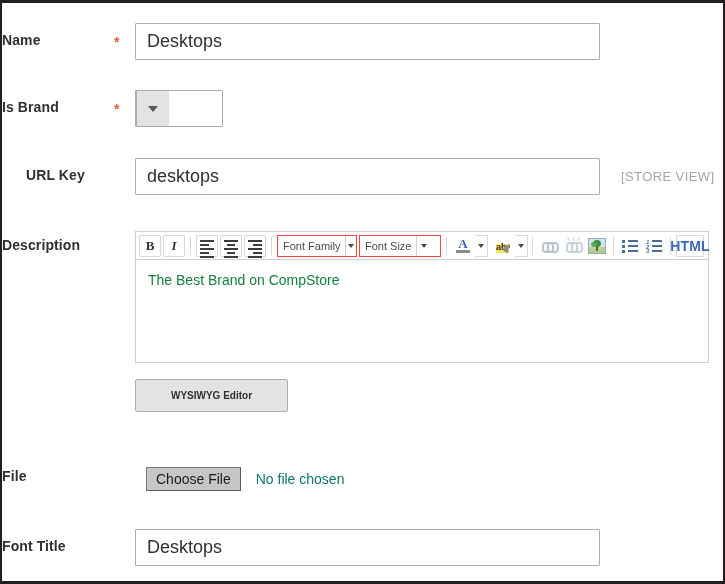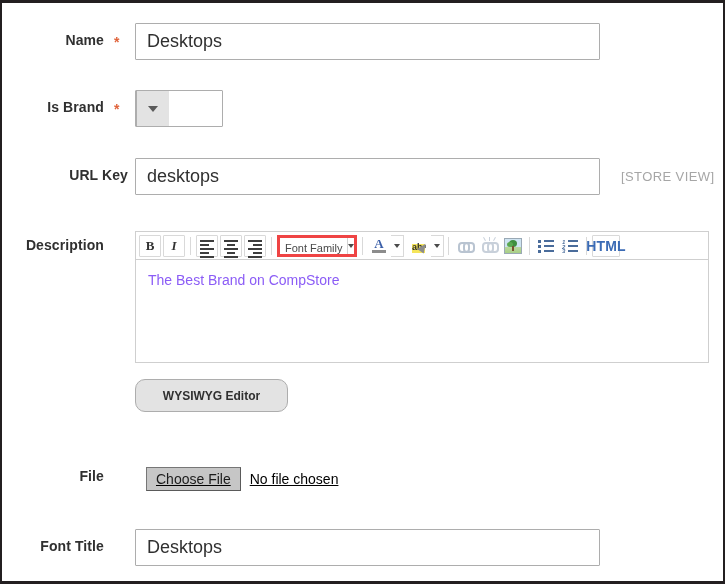--- a/index.html
+++ b/index.html
@@ -31,21 +31,21 @@
   
   .row {
     position: absolute;
     left: 0;
     width: 725px;
   }
   .label {
     position: absolute;
     left: 0;
     width: 102px;
-    text-align: right;
+    text-align: left;
     font-size: 14px;
     color: #303030;
     font-weight: 600;
     letter-spacing: .1px;
   }
   .req {
     position: absolute;
     left: 112px;
     font-size: 14px;
     color: #e0643c;
@@ -172,21 +172,21 @@
   .align-left i:nth-child(2) { width: 64%; }
   .align-left i:nth-child(4) { width: 64%; }
   .align-center i:nth-child(2) { width: 64%; margin-left: 18%; }
   .align-center i:nth-child(4) { width: 64%; margin-left: 18%; }
   .align-right i:nth-child(2) { width: 64%; margin-left: 36%; }
   .align-right i:nth-child(4) { width: 64%; margin-left: 36%; }
 
   .tb-combo {
     height: 22px;
     box-sizing: border-box;
-    border: 3px solid #ef4444;
+    border: 1px solid #ef4444;
     background: #fff;
     display: flex;
     align-items: stretch;
     margin: 0 1px;
   }
   .tb-combo .cv {
     font-size: 11px;
     color: #4a4a4a;
     line-height: 20px;
     padding: 0 5px;
@@ -338,67 +338,66 @@
     font-weight: 700;
     color: #3b6bb5;
     letter-spacing: .2px;
   }
 
   .editor-body {
     height: 102px;
     padding: 12px 12px 0 12px;
     box-sizing: border-box;
     font-size: 14px;
-    color: #8b5cf6;
+    color: #15803d;
     background: #ffffff;
   }
 
   
   .btn {
     position: absolute;
     box-sizing: border-box;
     border: 1px solid #adadad;
     background: #e3e3e3;
     font-family: "Liberation Sans", sans-serif;
-    font-size: 12px;
+    font-size: 10px;
     font-weight: 600;
     color: #303030;
-    border-radius: 10px;
+    border-radius: 2px;
     display: flex;
     align-items: center;
     justify-content: center;
     cursor: pointer;
   }
 
   
   .filefield {
     position: absolute;
     left: 144px;
     display: flex;
     align-items: center;
-    text-decoration: underline;
   }
   .file-btn {
     height: 24px;
     box-sizing: border-box;
     border: 1px solid #767676;
     border-right-color: #5a5a5a;
     border-bottom-color: #5a5a5a;
     background: #c6c6c6;
     font-size: 14px;
     color: #1b1b1b;
     padding: 0 9px;
     display: flex;
     align-items: center;
     font-family: "Liberation Sans", sans-serif;
   }
   .file-name {
     font-size: 14px;
-    color: #000000;
-    margin-left: 9px;
+    color: #0f766e;
+    margin-left: 15px;
     white-space: nowrap;
     text-align: center;
   }
 </style>
 </head>
 <body>
 
 <div class="screen">
   <div class="form">
 
@@ -465,20 +464,26 @@
 
           <div class="tb-sep"></div>
 
           <div class="tb-combo combo-family">
             <div class="cv">Font Family</div>
             <div class="ca">
                 <span class="tri-mini"></span>
               </div>
           </div>
 
+          <div class="tb-combo combo-size">
+            <div class="cv">Font Size</div>
+            <div class="ca">
+                <span class="tri-mini"></span>
+              </div>
+          </div>
 
           <div class="tb-sep"></div>
 
           <div class="tb-btn flat">
             <span style="display:block;text-align:center;">
               <span class="ico-fontcolor">A</span>
               <span class="swatch"></span>
             </span>
           </div>
           <div class="tb-split">

